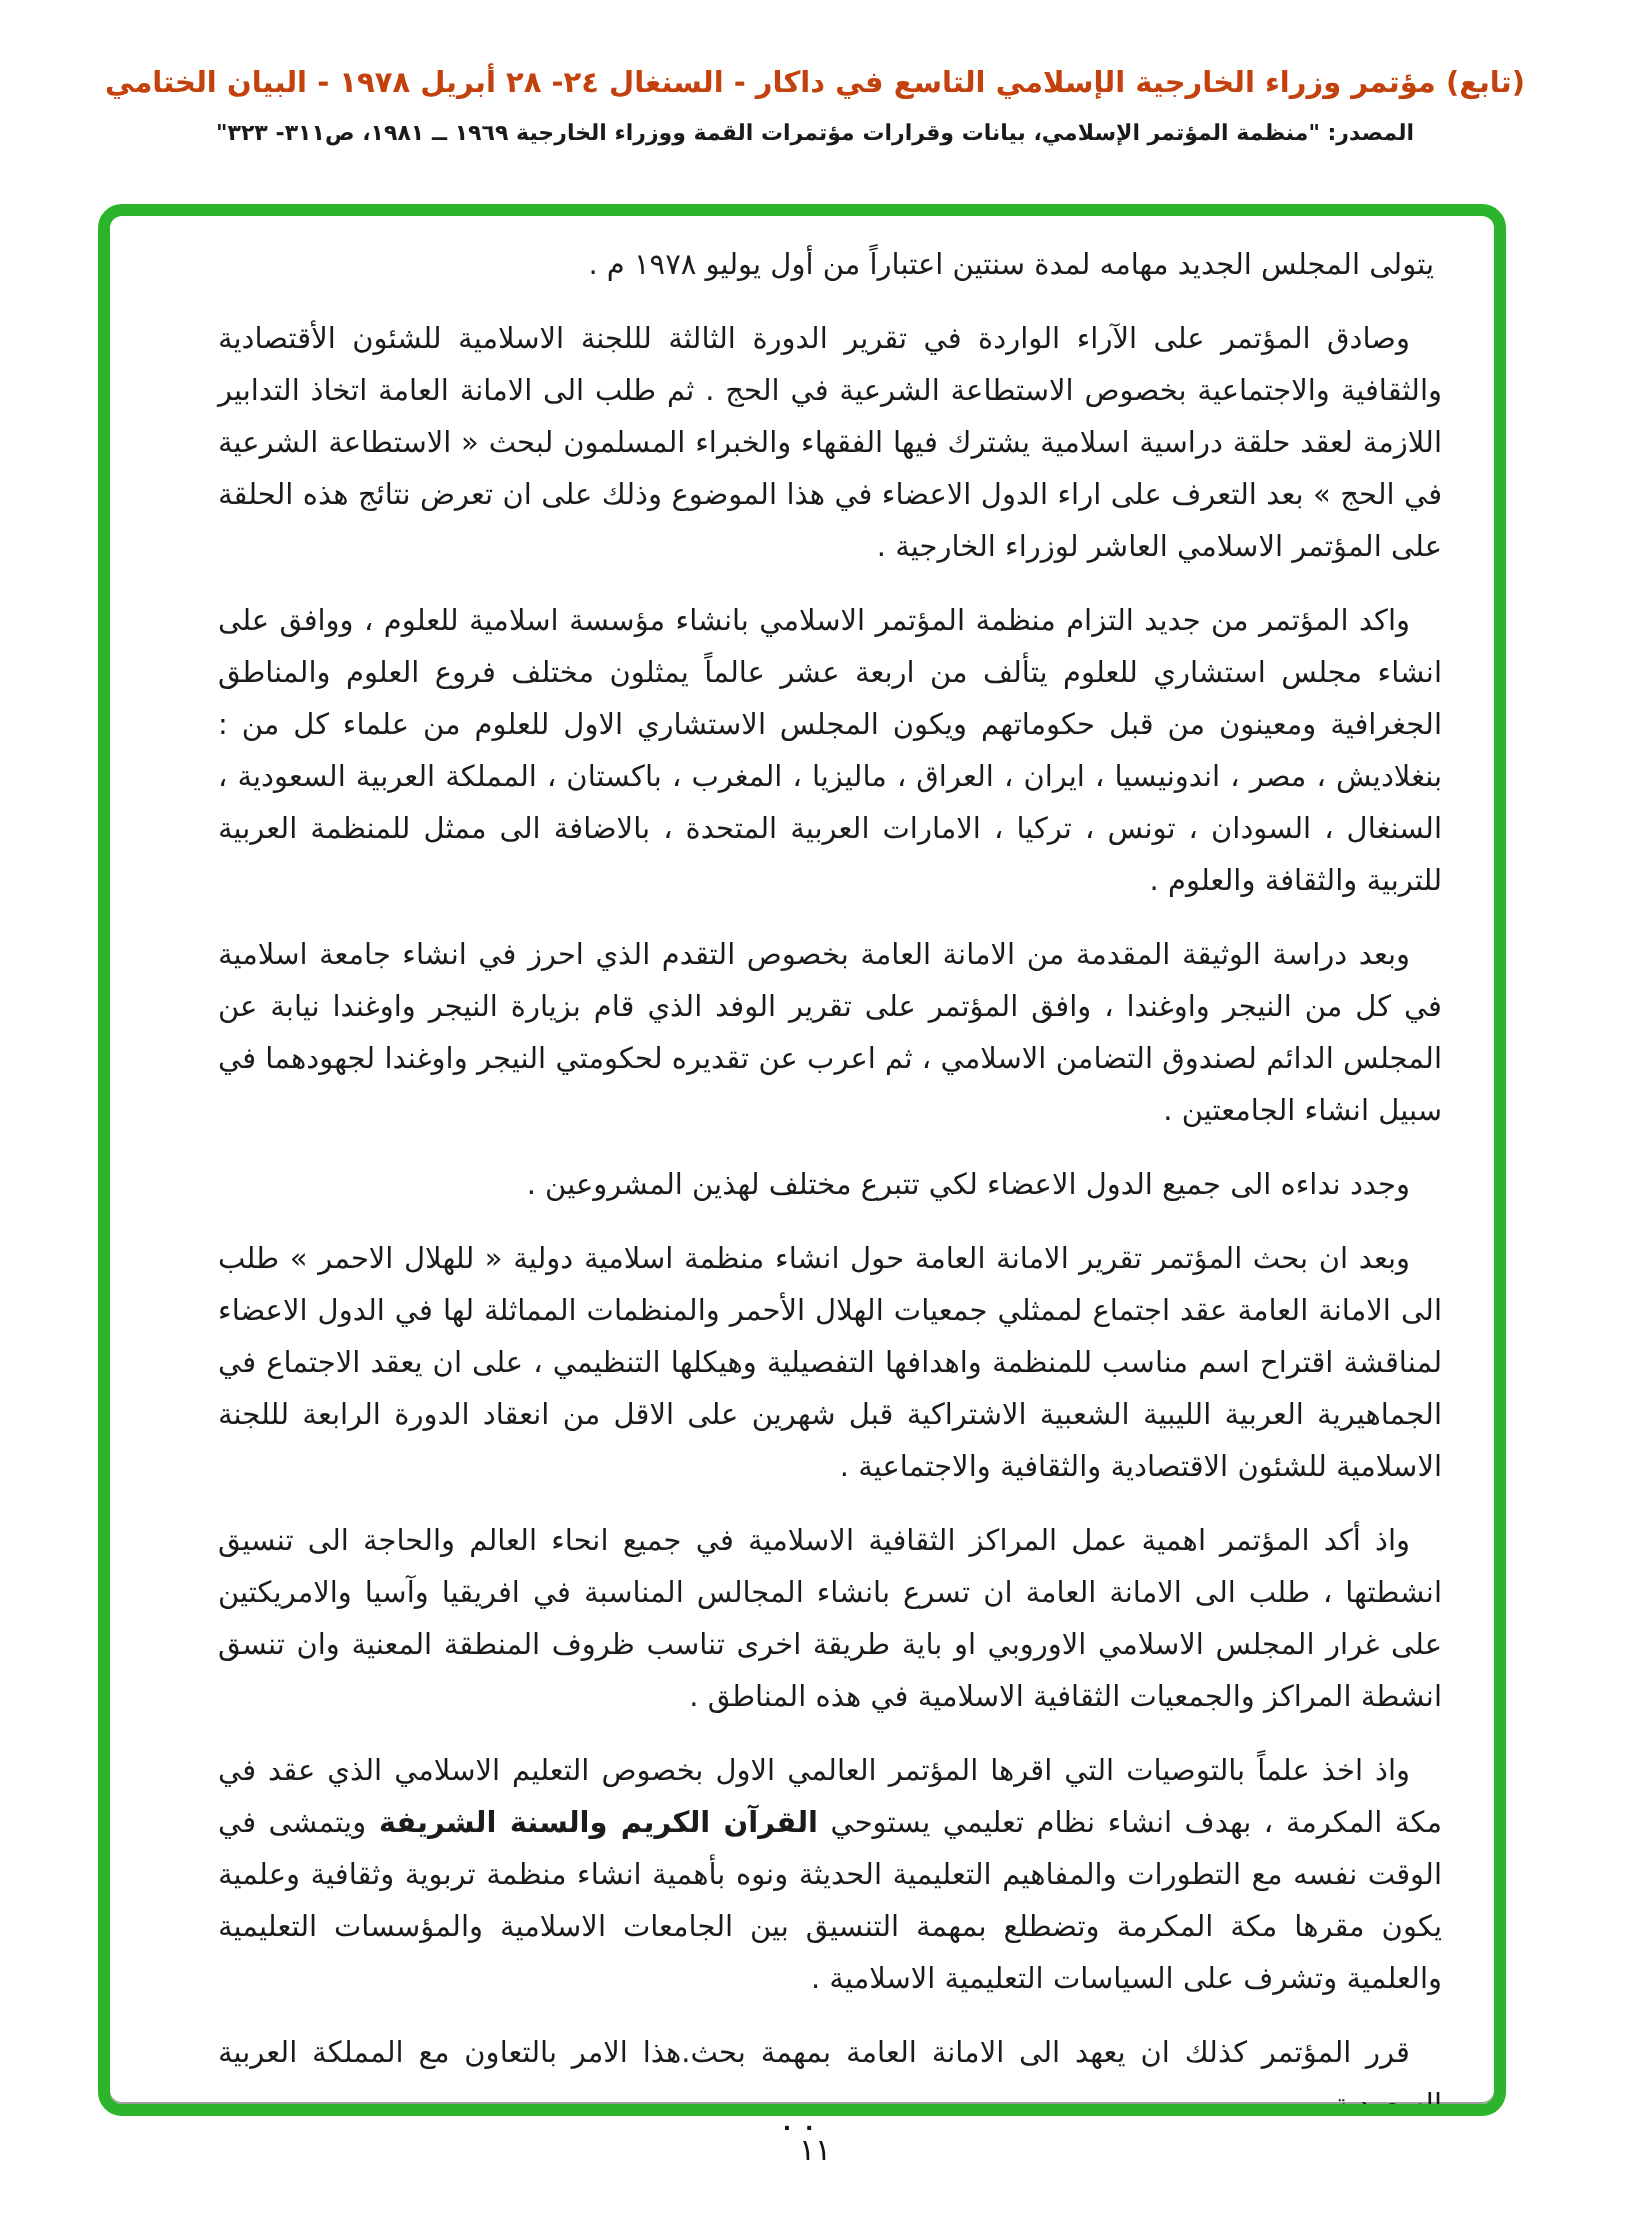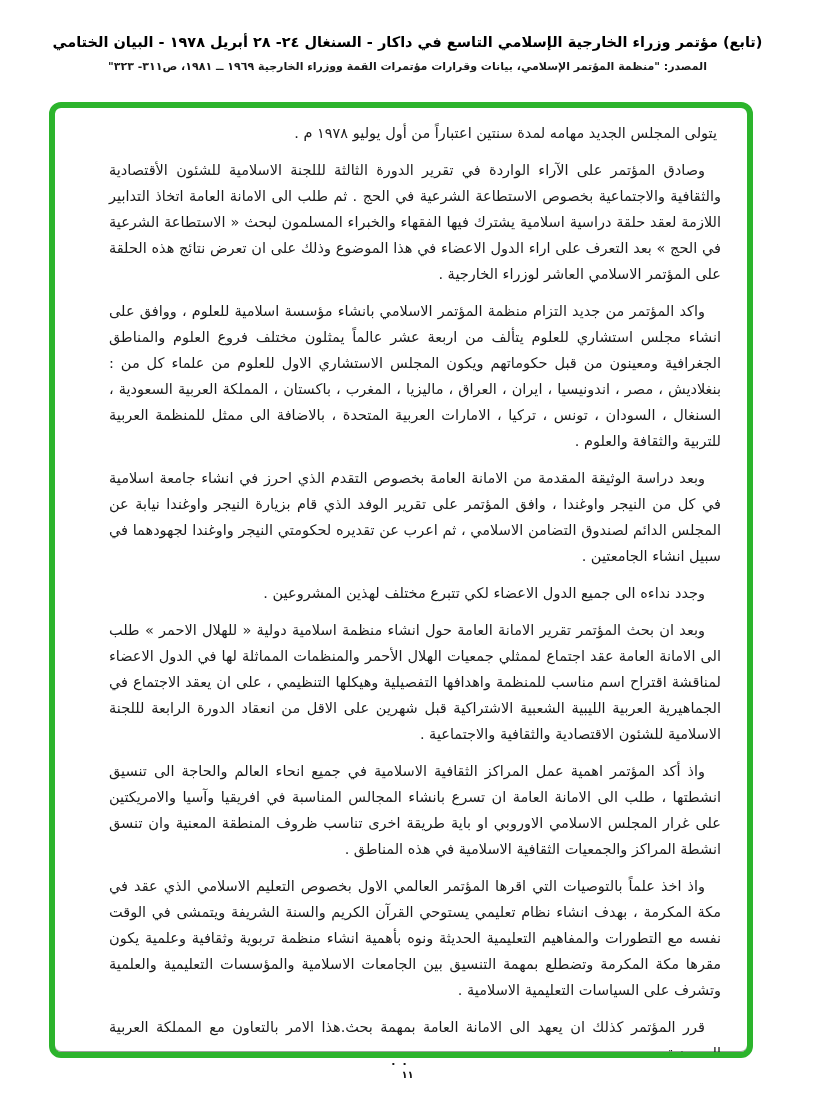--- a/index.html
+++ b/index.html
@@ -24,21 +24,21 @@
     left: 0;
     width: 100%;
     text-align: center;
     color: #111111;
   }
   .title {
     font-size: 14.5px;
     font-weight: bold;
     white-space: nowrap;
     letter-spacing: 0.2px;
-    color: #000000;
+    color: #c2410c;
   }
   .source {
     margin-top: 10px;
     font-size: 11px;
     font-weight: bold;
     white-space: nowrap;
     color: #1a1a1a;
   }
   .content-frame {
     position: absolute;
@@ -64,40 +64,40 @@
     text-align: justify;
   }
   .para {
     margin: 0 0 11px 16px;
     text-indent: 16px;
   }
   .para:first-child {
     text-indent: 4px;
   }
   .bold {
-    font-weight: normal;
+    font-weight: bold;
   }
   .footer {
     position: absolute;
     left: 0;
     top: 1058px;
     width: 100%;
     text-align: center;
     color: #151515;
   }
   .footer-marks {
     font-size: 11px;
     letter-spacing: 7px;
     line-height: 8px;
     font-weight: bold;
     margin-right: 10px;
   }
   .page-number {
-    font-size: 10px;
-    font-weight: bold;
+    font-size: 15px;
+    font-weight: normal;
     line-height: 18px;
     letter-spacing: 2px;
   }
 </style>
 </head>
 <body>
 
 <div class="page">
 
   <div class="header">

